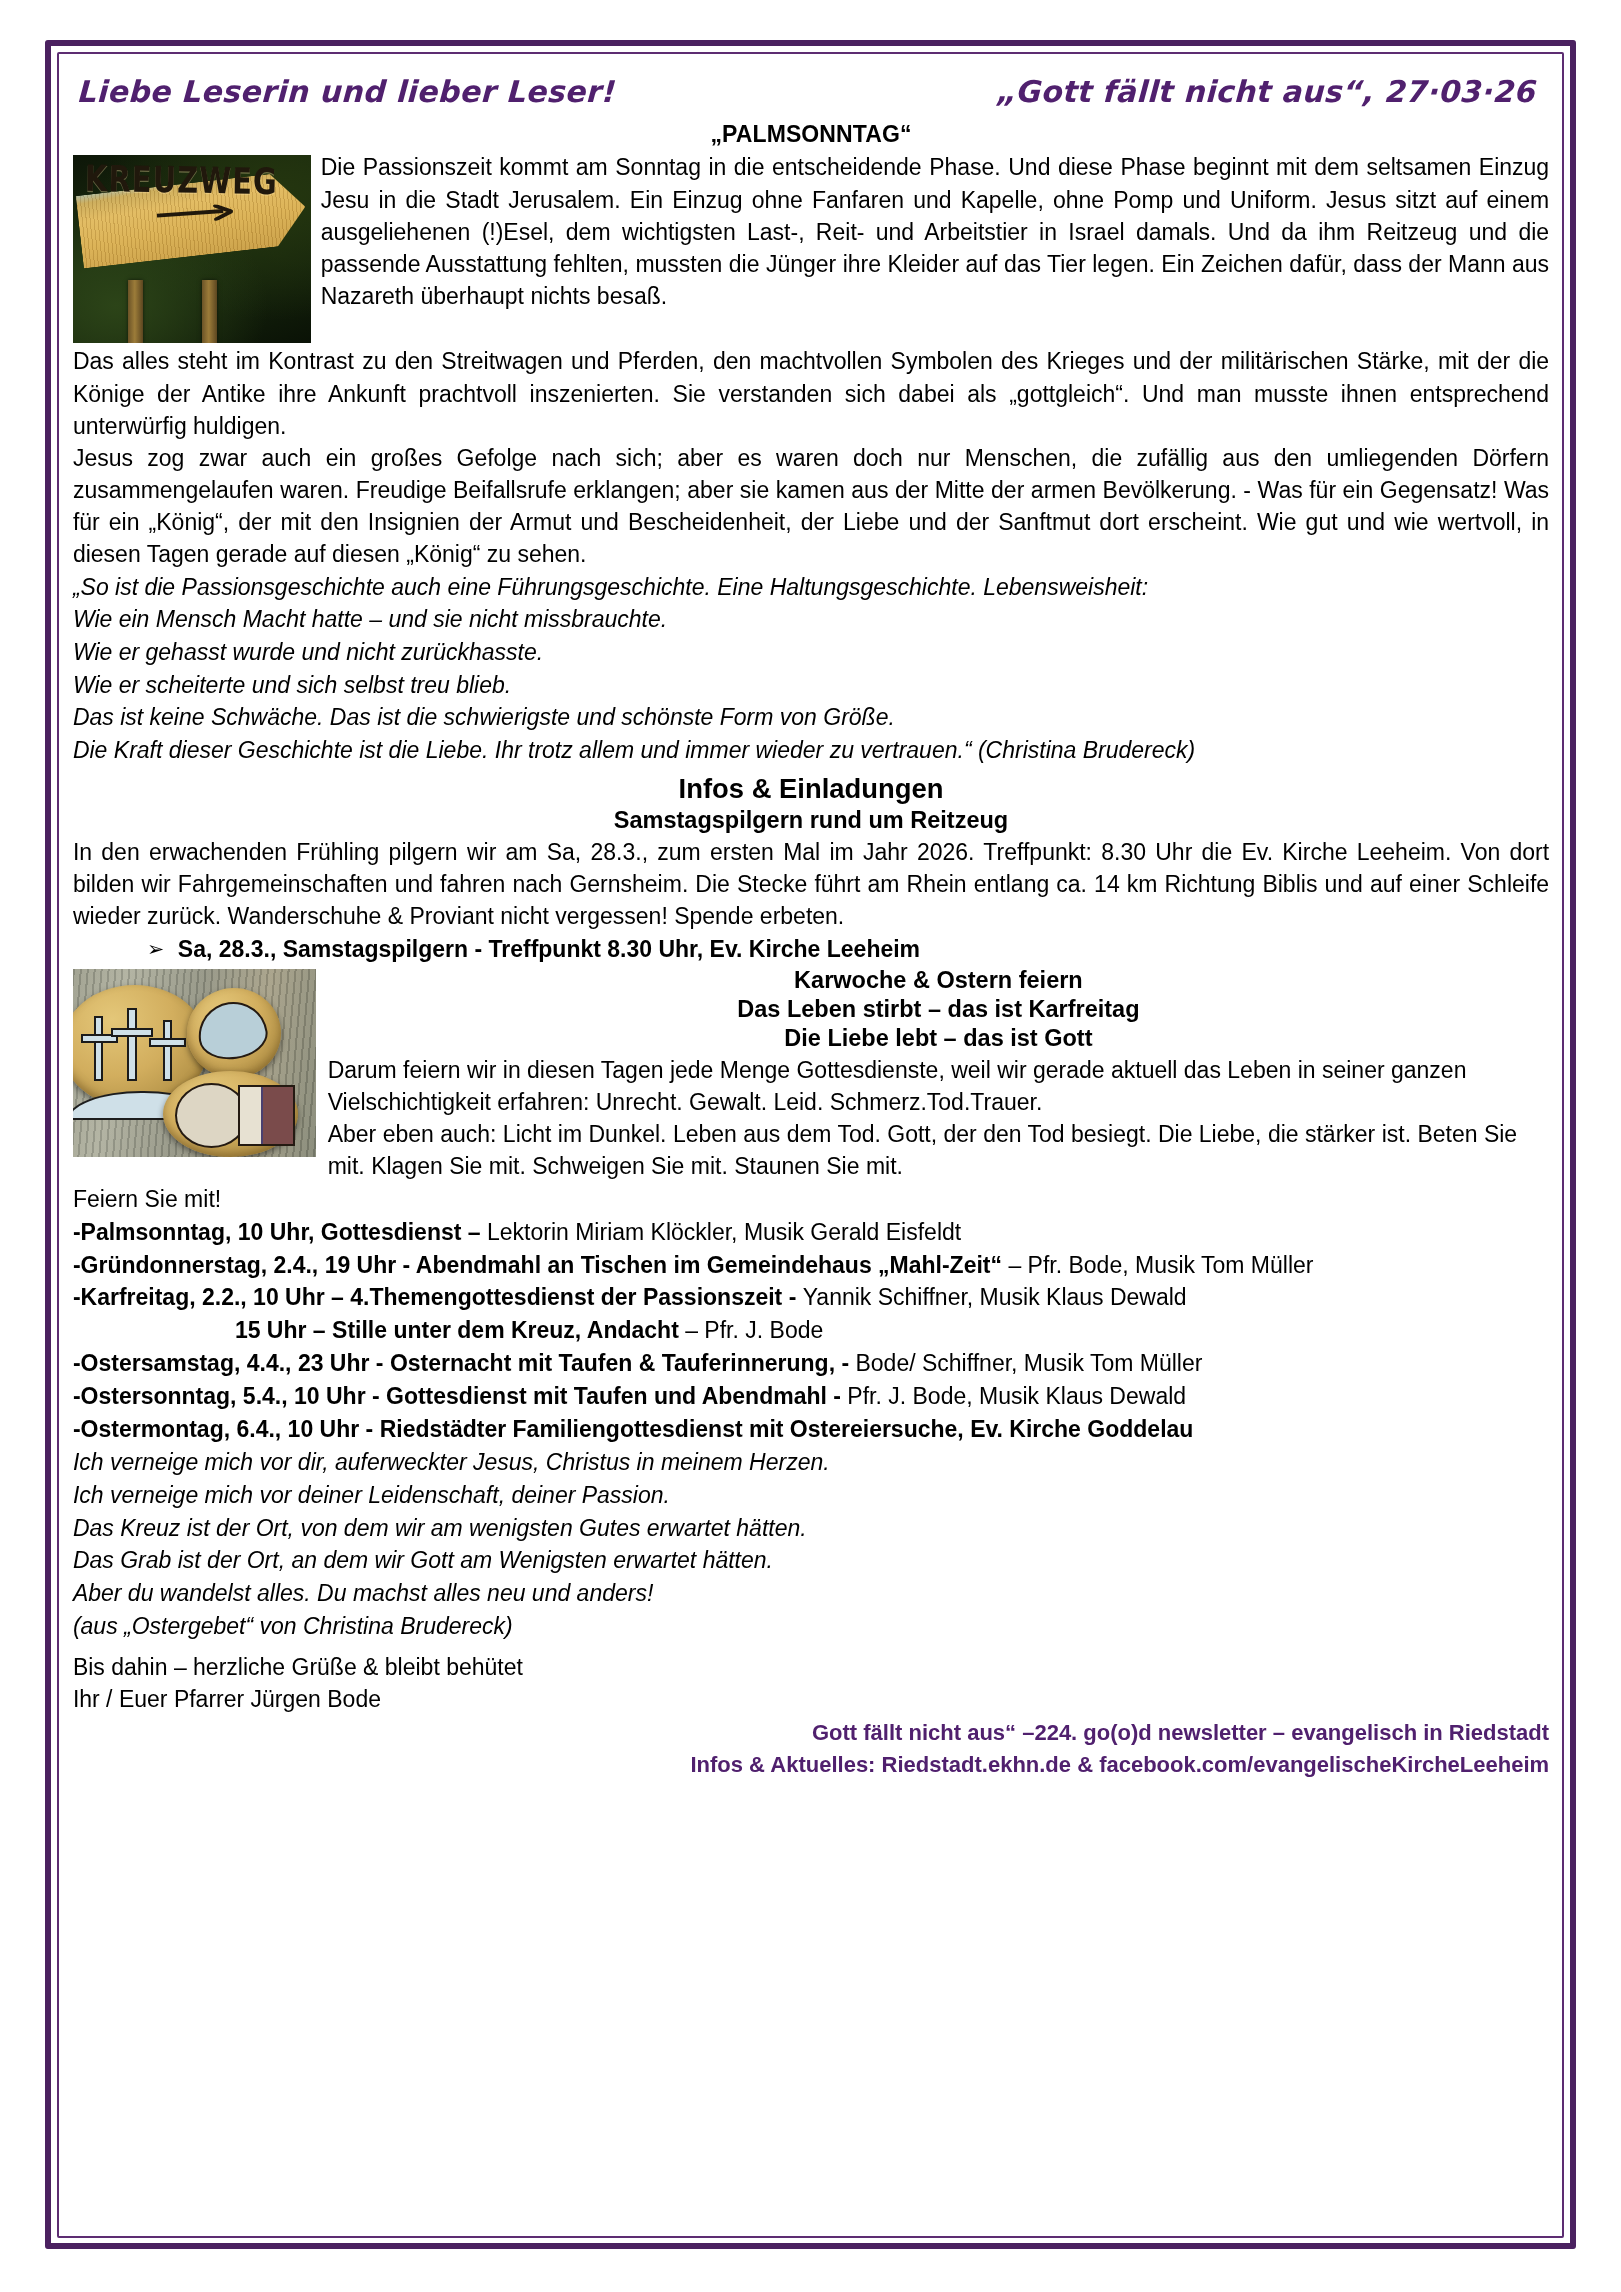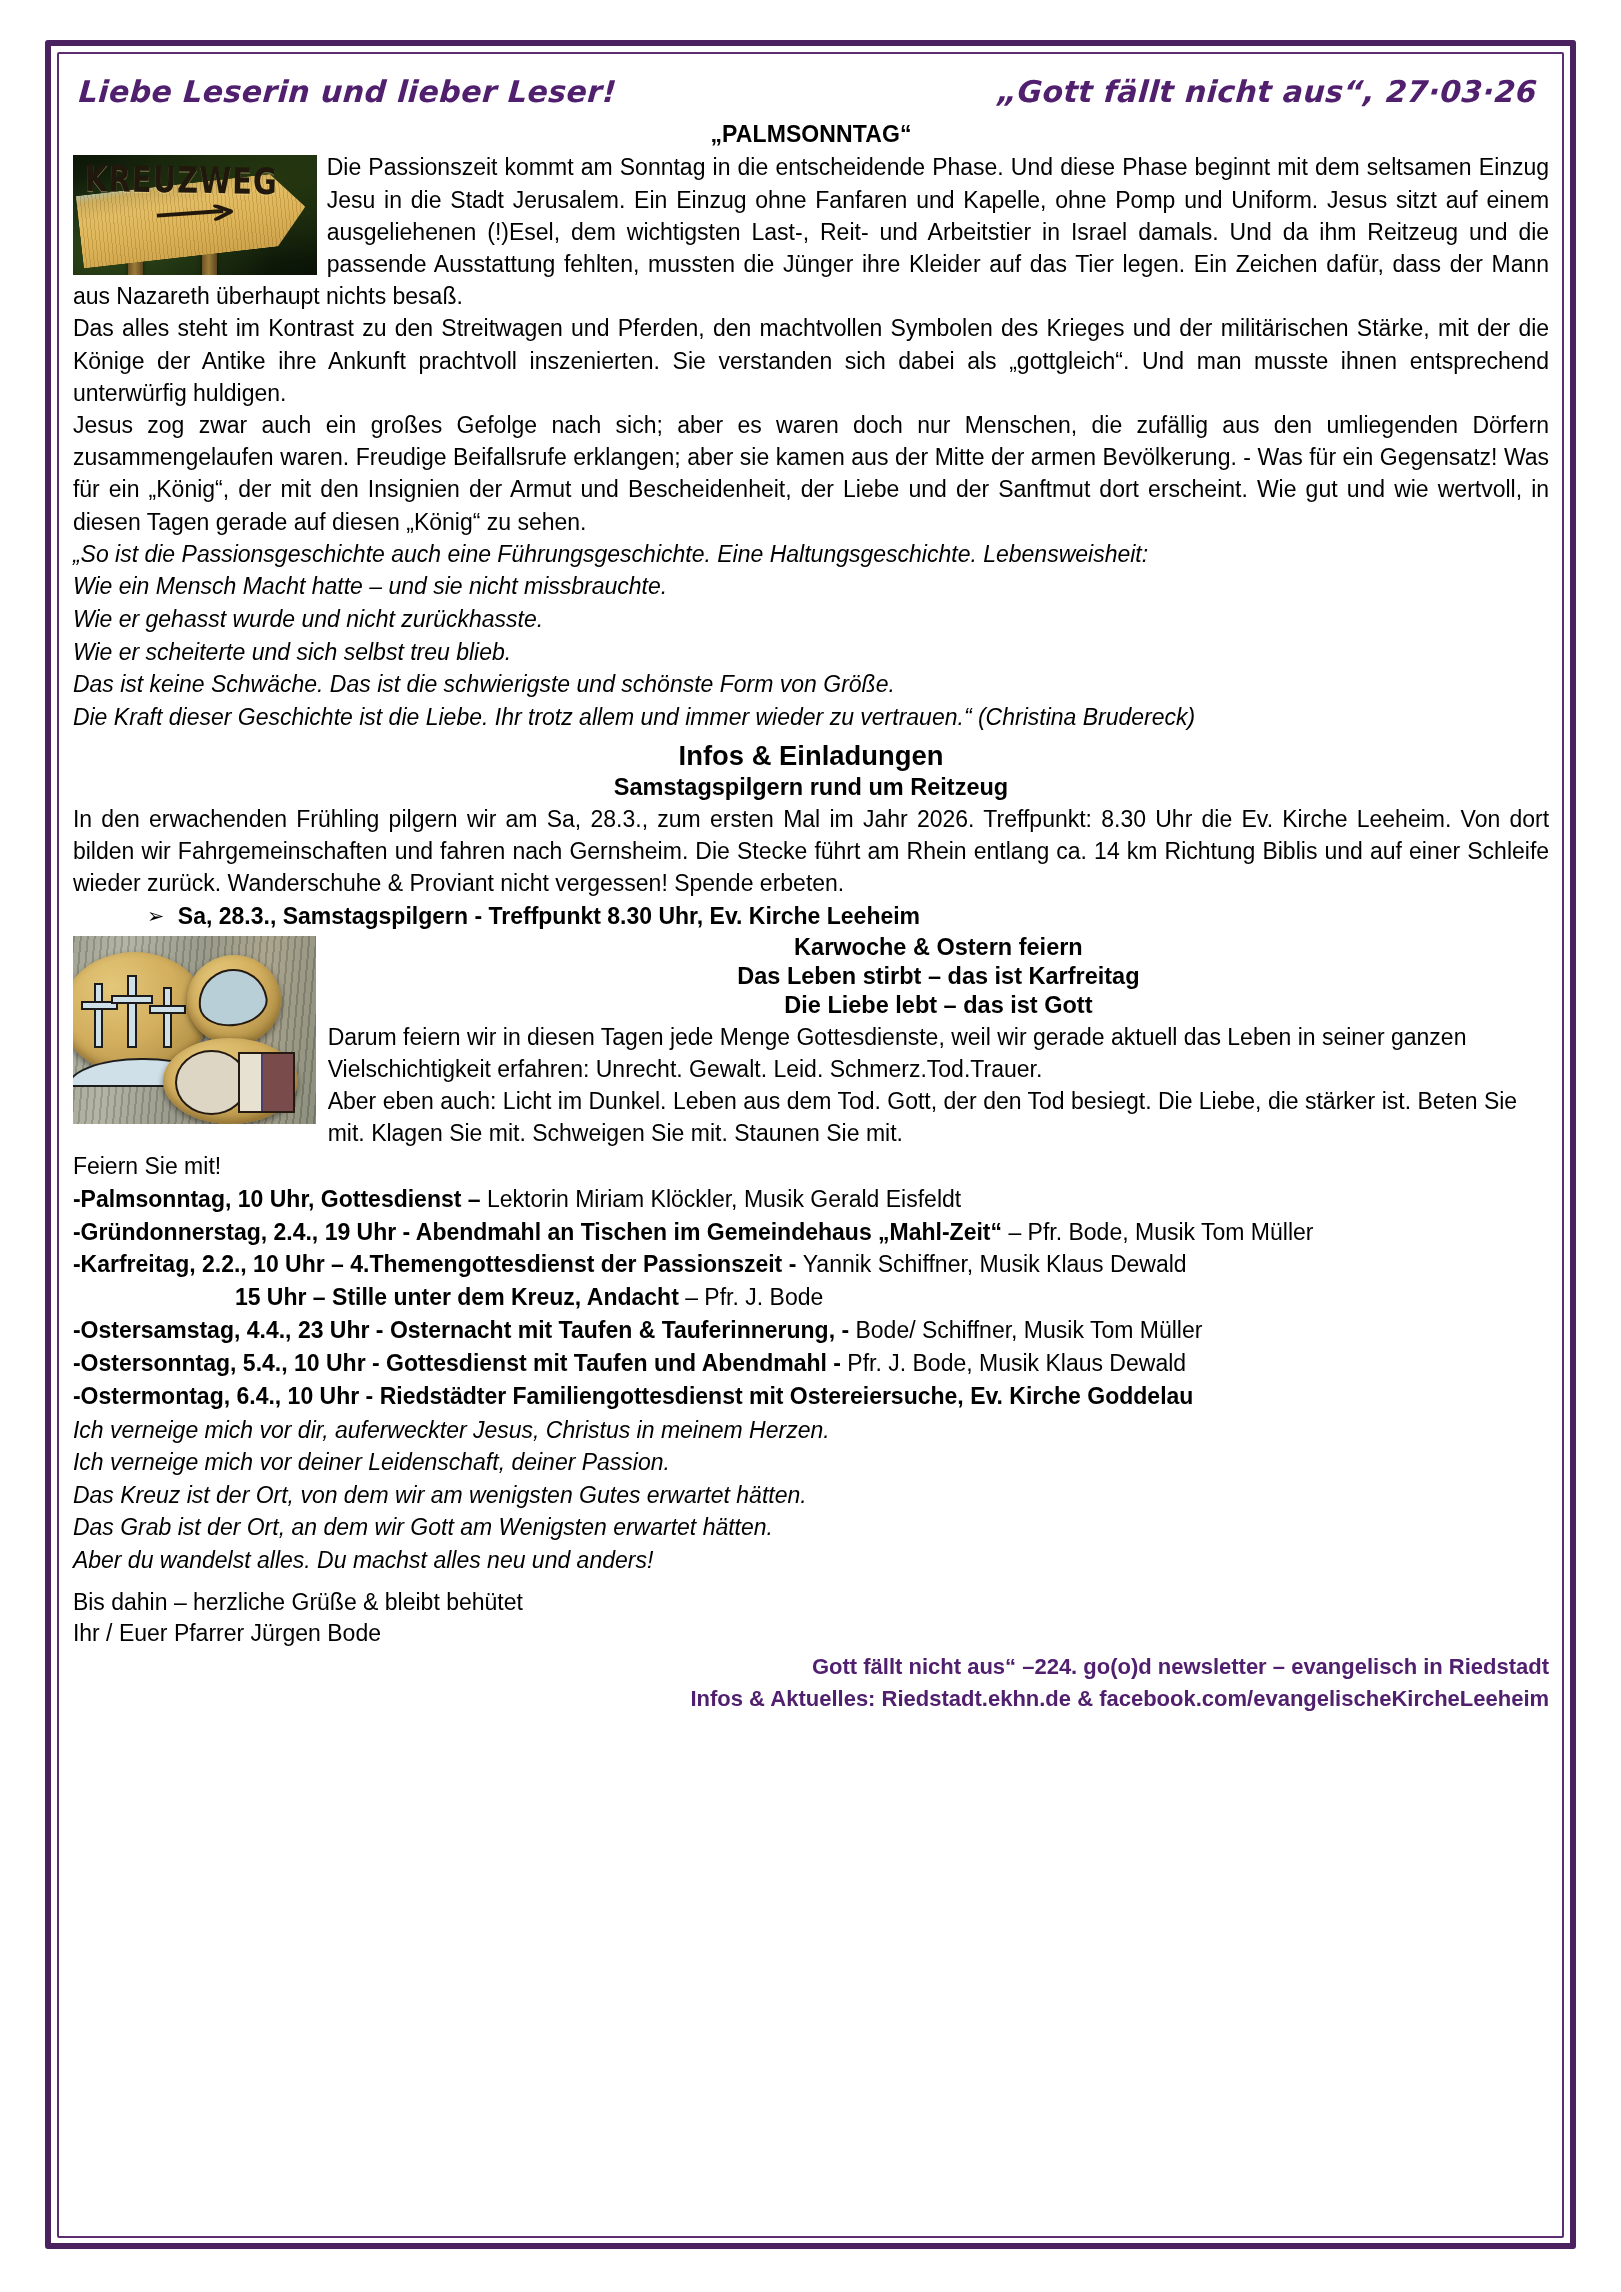--- a/index.html
+++ b/index.html
@@ -108,26 +108,25 @@
     line-height: 1.42;
     margin: 0;
   }
   .center { }
   .b { font-weight: bold; }
 
   
   .img-kreuzweg {
     float: left;
     width: 238px;
-    height: 120px;
+    height: 188px;
     margin: 3.9px 9.8px 2px 0;
     position: relative;
     overflow: hidden;
     background: #0f766e;
-    padding-left: 6px;
   }
   .img-stones {
     float: left;
     width: 243px;
     height: 188px;
     margin: 2px 11.8px 3.9px 0;
     position: relative;
     overflow: hidden;
     background: #8b8d7e;
   }
@@ -386,20 +385,21 @@
         <p class="svc"><span class="b">-Ostersonntag, 5.4., 10 Uhr - Gottesdienst mit Taufen und Abendmahl - </span><span>Pfr. J. Bode,  Musik Klaus Dewald</span></p>
         <p class="svc"><span class="b">-Ostermontag, 6.4., 10 Uhr - Riedstädter Familiengottesdienst mit Ostereiersuche, Ev. Kirche Goddelau</span></p>
       </div>
 
     <div>
       <p class="ital center">Ich verneige mich vor dir, auferweckter Jesus, Christus in meinem Herzen.</p>
       <p class="ital center">Ich verneige mich vor deiner Leidenschaft, deiner Passion.</p>
       <p class="ital center">Das Kreuz ist der Ort, von dem wir am wenigsten Gutes erwartet hätten.</p>
       <p class="ital center">Das Grab ist der Ort, an dem wir Gott am Wenigsten erwartet hätten.</p>
       <p class="ital center">Aber du wandelst alles. Du machst alles neu und anders!</p>
+      <p class="ital center">(aus „Ostergebet“ von Christina Brudereck)</p>
     </div>
 
     <p class="signoff" style="margin-top:9.8px;">Bis dahin – herzliche Grüße &amp; bleibt behütet</p>
     <p class="signoff">Ihr / Euer    Pfarrer Jürgen Bode</p>
 
     <div class="footer">
       <div>Gott fällt nicht aus“ –224. go(o)d newsletter – evangelisch in Riedstadt</div>
       <div>Infos &amp; Aktuelles:  Riedstadt.ekhn.de  &amp;  facebook.com/evangelischeKircheLeeheim</div>
     </div>
 

